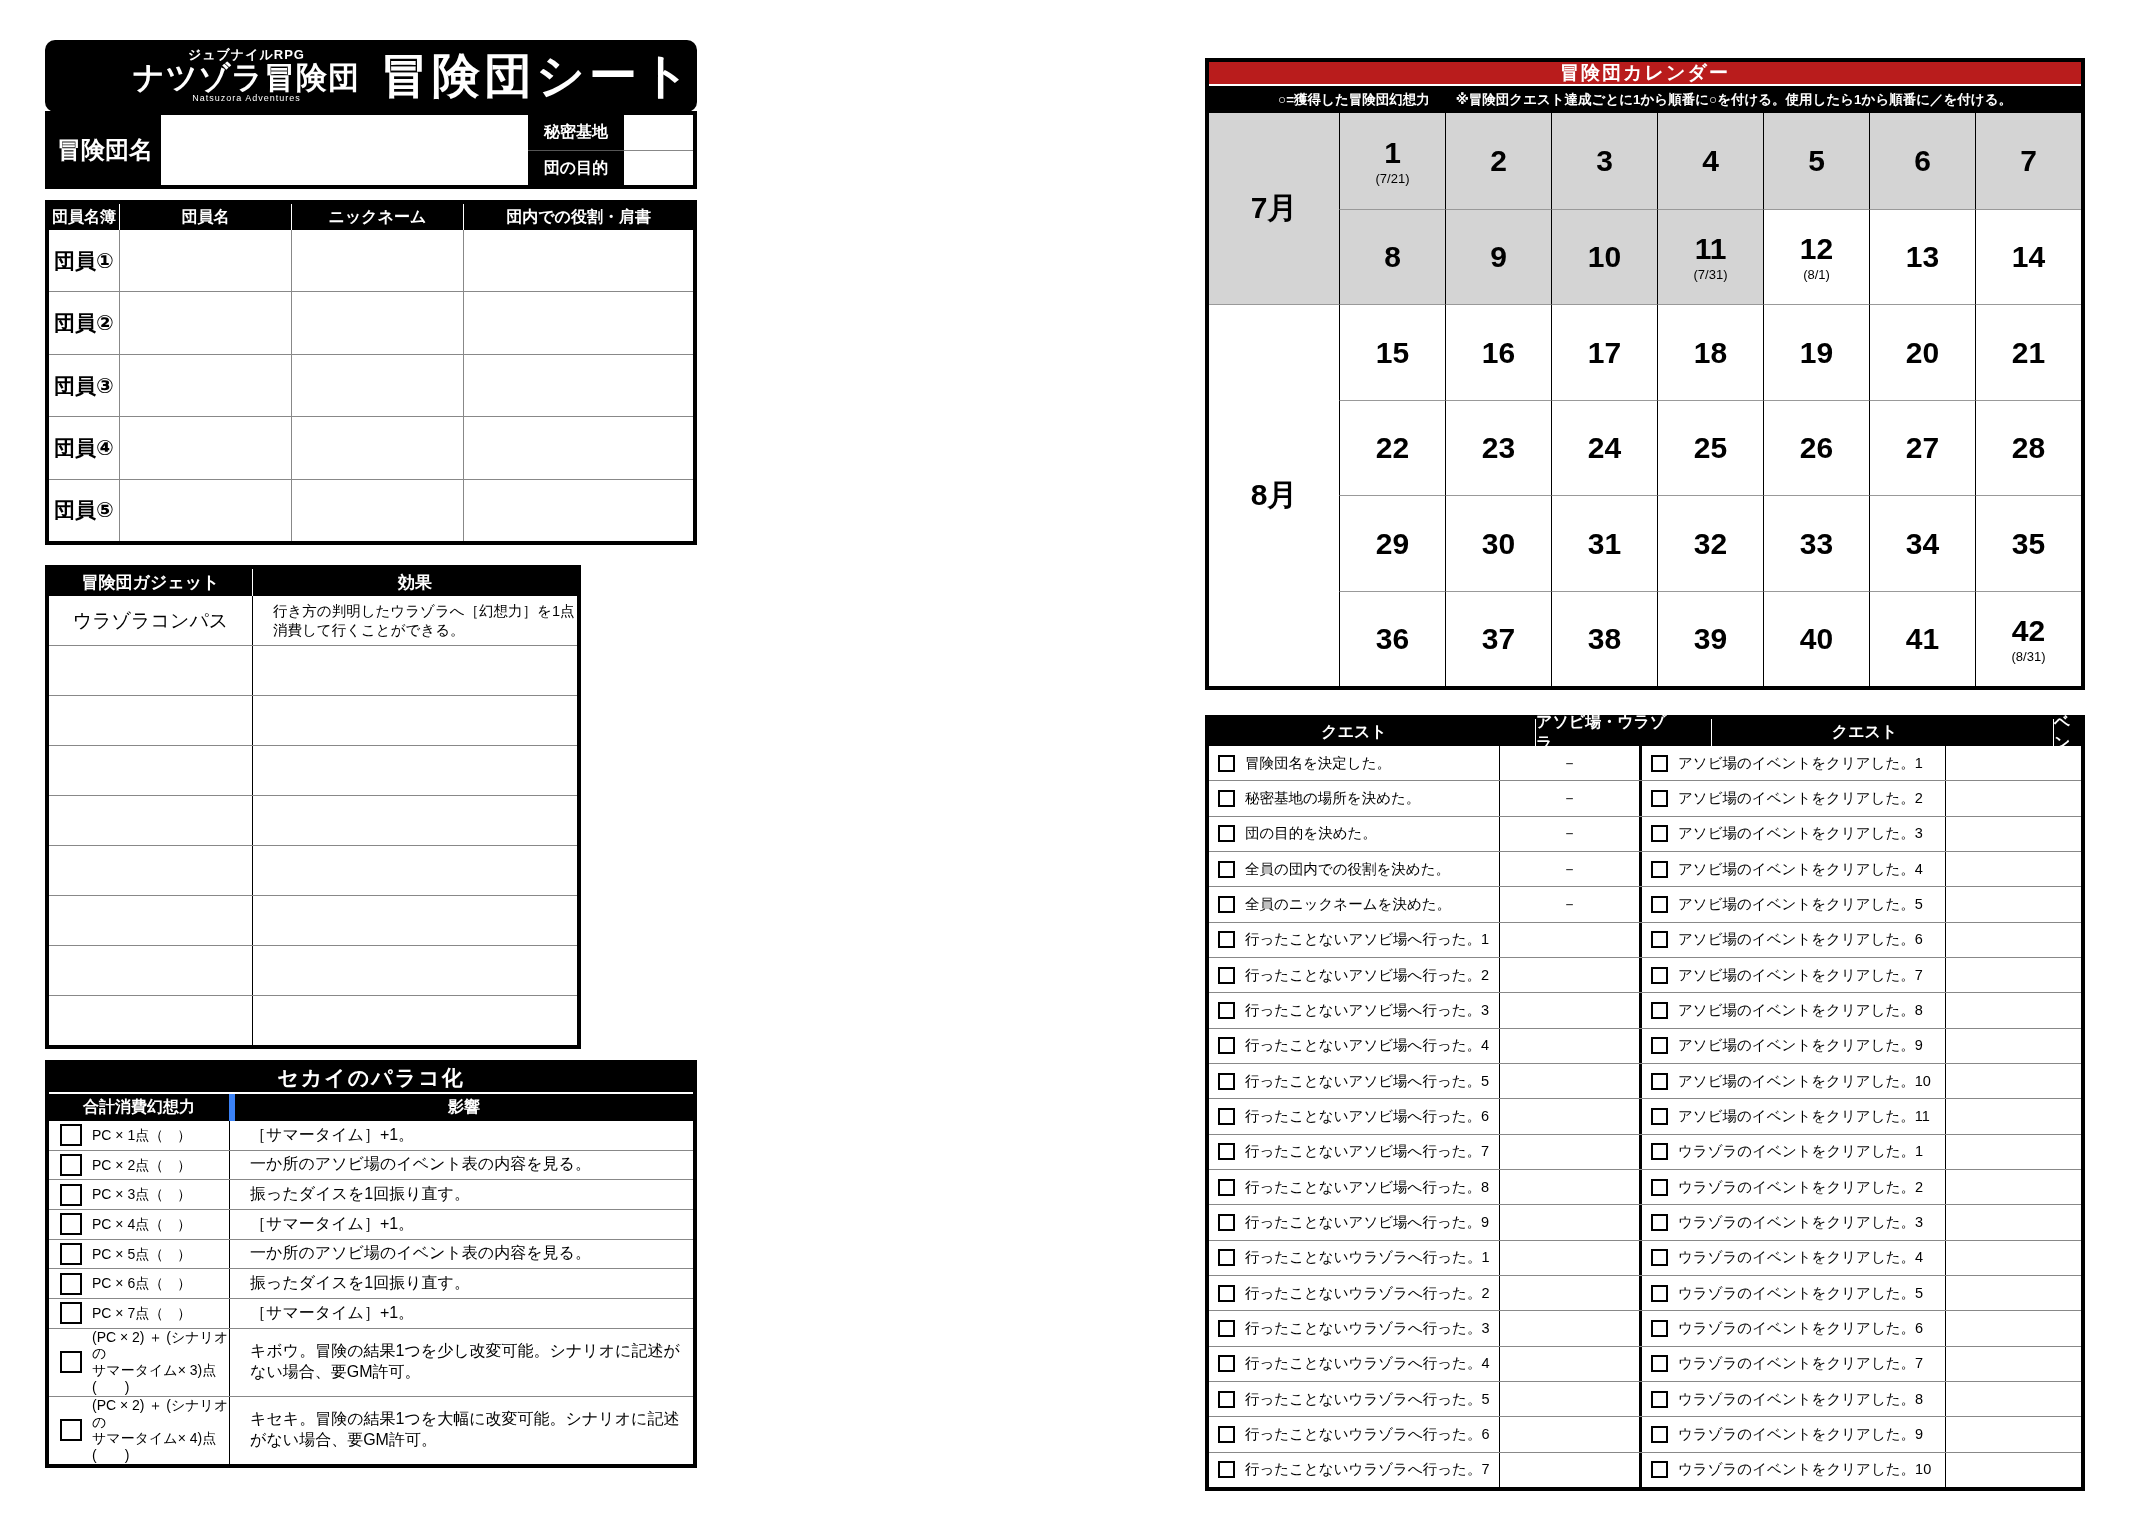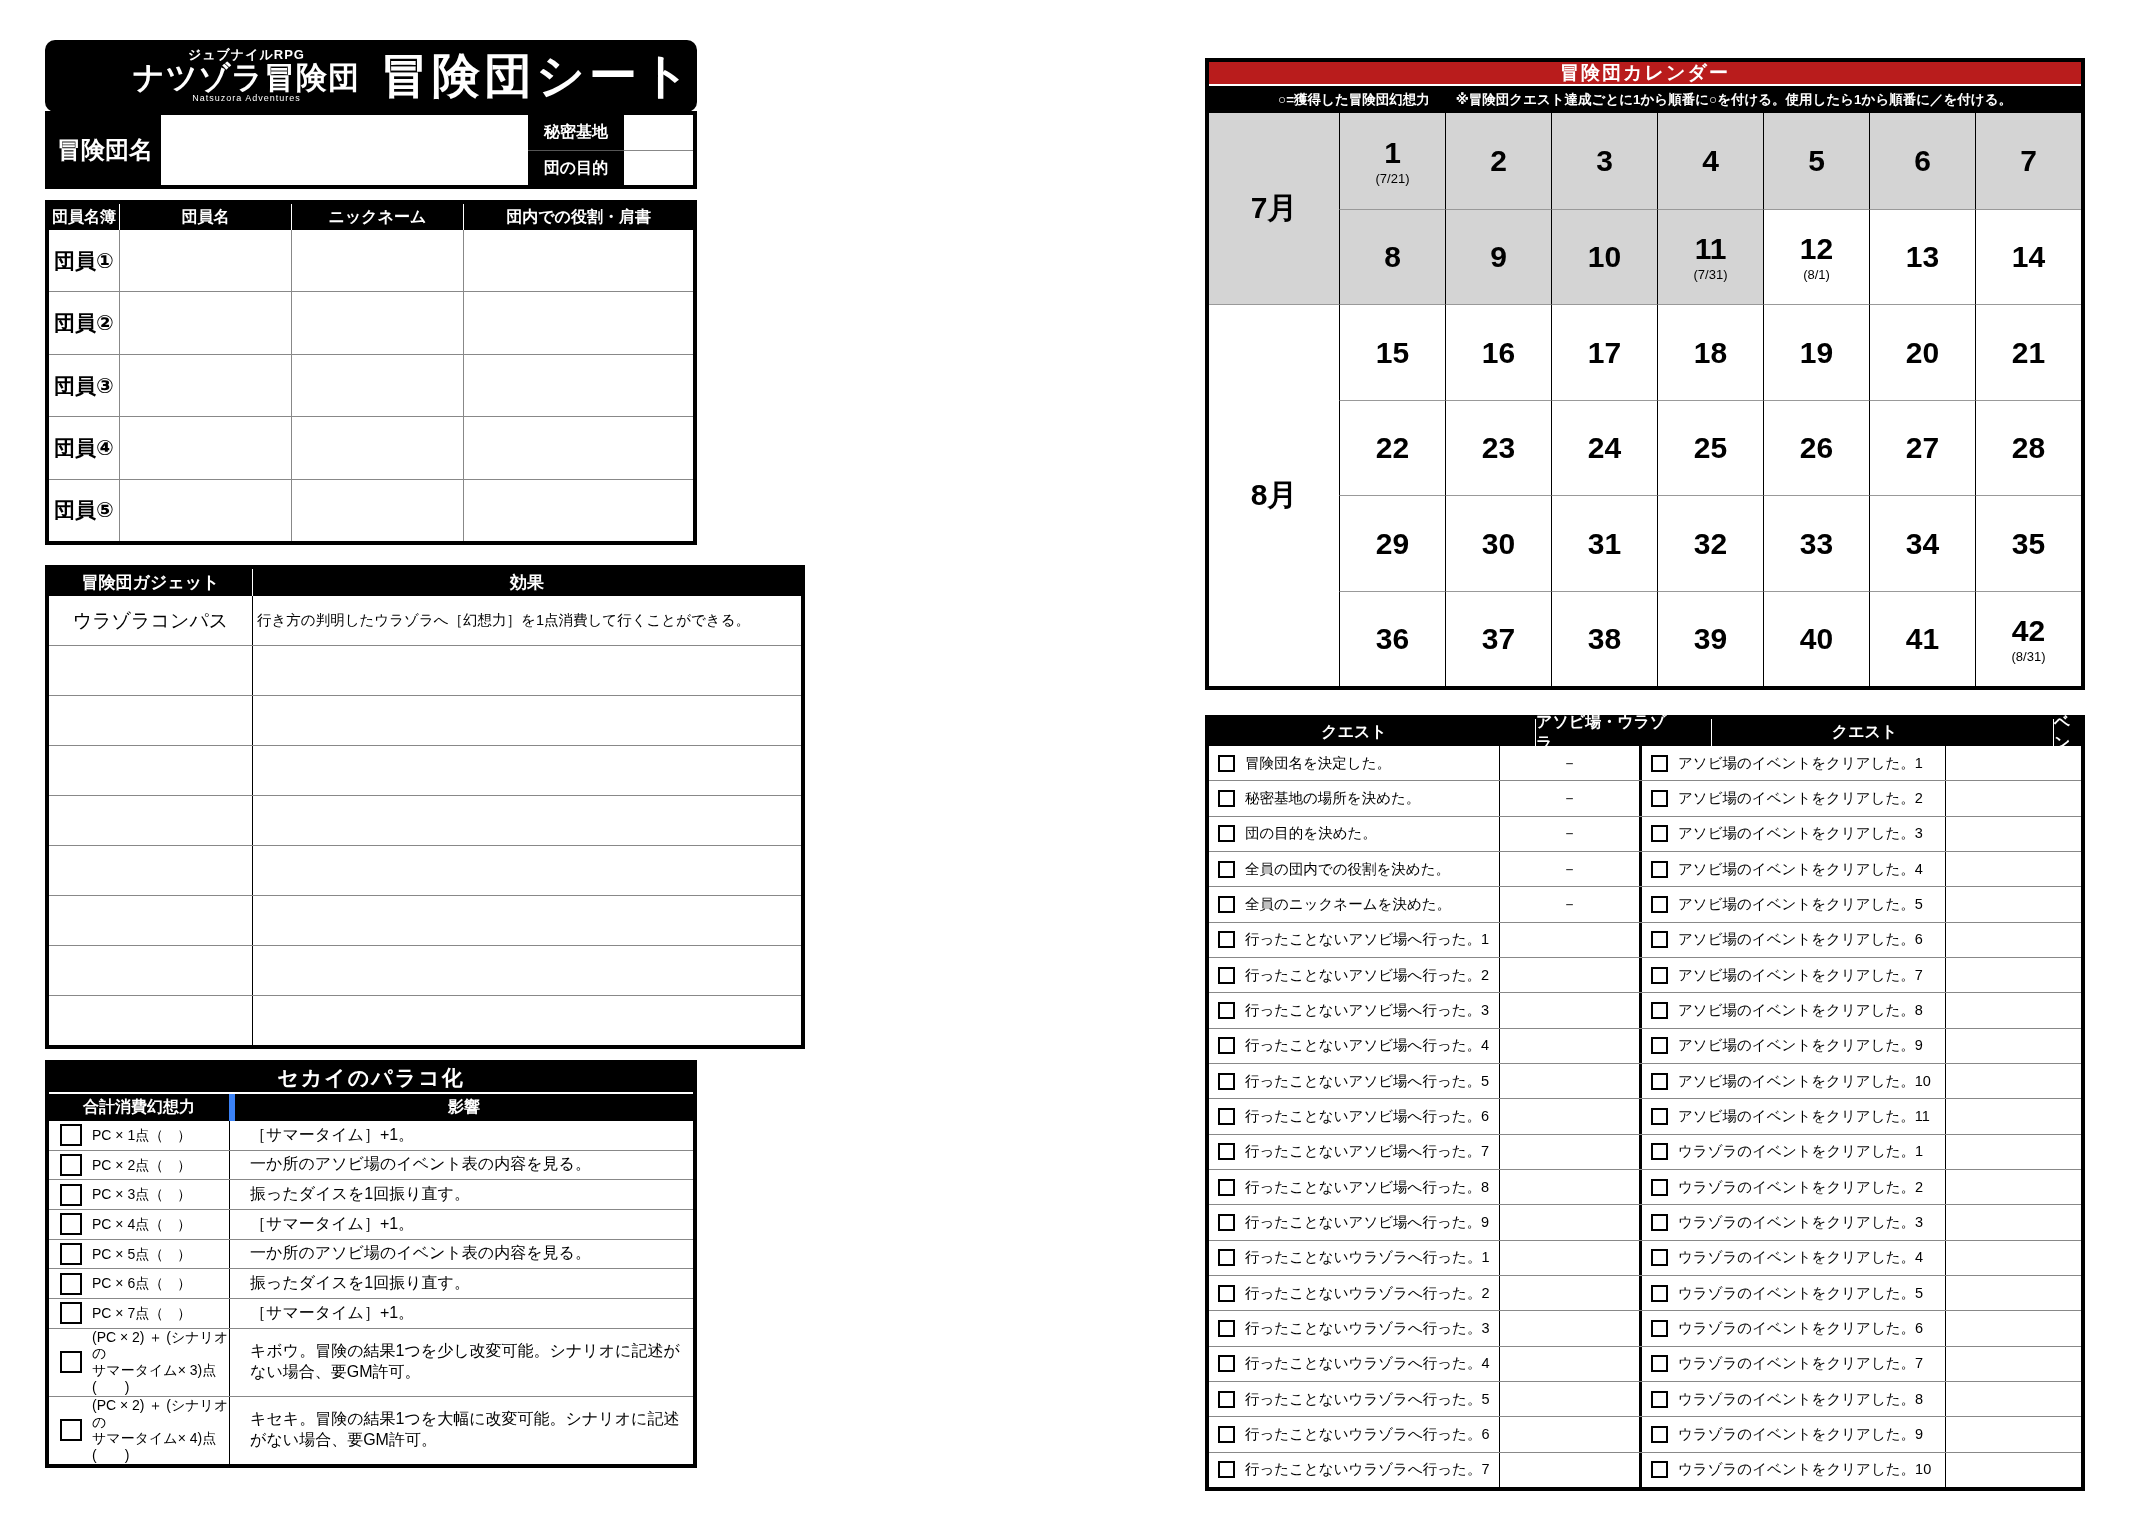--- a/index.html
+++ b/index.html
@@ -32,30 +32,30 @@
   .m-head span{display:flex;align-items:center;justify-content:center;}
   .m-head span + span{border-left:1px solid #fff;}
   .mh1{width:70px;}.mh2{width:172px;}.mh3{width:172px;}.mh4{flex:1;}
   #member-body{flex:1;display:flex;flex-direction:column;}
   .m-row{flex:1;display:flex;}
   .m-row + .m-row{border-top:1px solid #888;}
   .m-label{width:70px;display:flex;align-items:center;justify-content:center;font-size:21px;font-weight:bold;}
   .m-cell{width:172px;border-left:1px solid #888;}
   .m-cell.last{flex:1;}
   
-  #gadget-table{left:45px;top:565px;width:760px;height:484px;border:4px solid #000;display:flex;flex-direction:column;}
+  #gadget-table{left:45px;top:565px;width:536px;height:484px;border:4px solid #000;display:flex;flex-direction:column;}
   .g-head{height:27px;display:flex;background:#000;color:#fff;font-size:17px;font-weight:bold;}
   .g-head span{display:flex;align-items:center;justify-content:center;}
   .g-head span + span{border-left:1px solid #fff;}
   .gh1{width:203px;}.gh2{flex:1;}
   #gadget-body{flex:1;display:flex;flex-direction:column;}
   .g-row{flex:1;display:flex;}
   .g-row + .g-row{border-top:1px solid #888;}
   .g-name{width:203px;display:flex;align-items:center;justify-content:center;font-size:19px;}
-  .g-effect{flex:1;border-left:1px solid #000;display:flex;align-items:center;padding-left:4px;font-size:14.5px;}
+  .g-effect{flex:1;border-left:1px solid #000;display:flex;align-items:center;padding-left:20px;font-size:14.5px;}
   
   #paraco-table{left:45px;top:1060px;width:652px;height:408px;border:4px solid #000;display:flex;flex-direction:column;}
   .p-title{height:30px;background:#000;color:#fff;display:flex;align-items:center;justify-content:center;
     font-size:21px;font-weight:bold;border-bottom:2px solid #fff;letter-spacing:2px;}
   .p-head{height:27px;display:flex;background:#000;color:#fff;font-size:16px;font-weight:bold;}
   .p-head span{display:flex;align-items:center;justify-content:center;}
   .p-head span + span{border-left:6px solid #3b82f6;}
   .ph1{width:180px;}.ph2{flex:1;}
   #paraco-body{flex:1;display:flex;flex-direction:column;}
   .p-row{flex:36;display:flex;}

